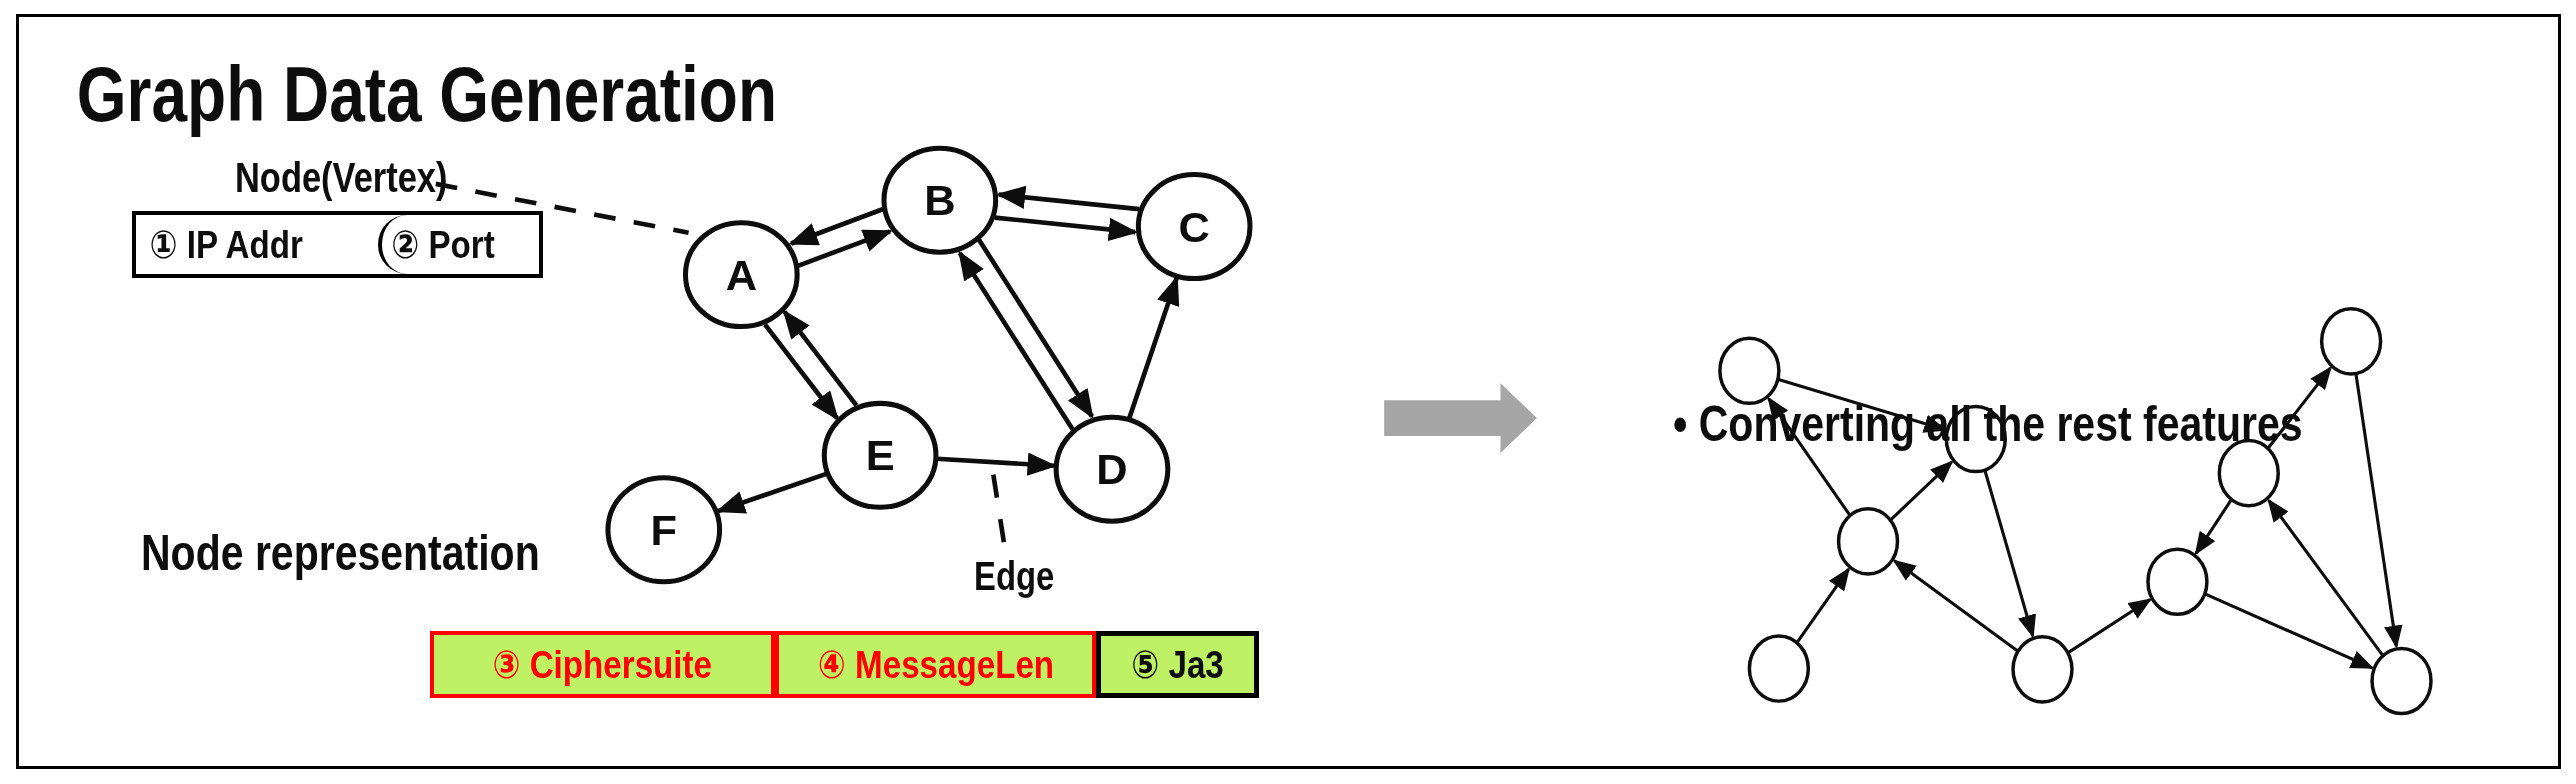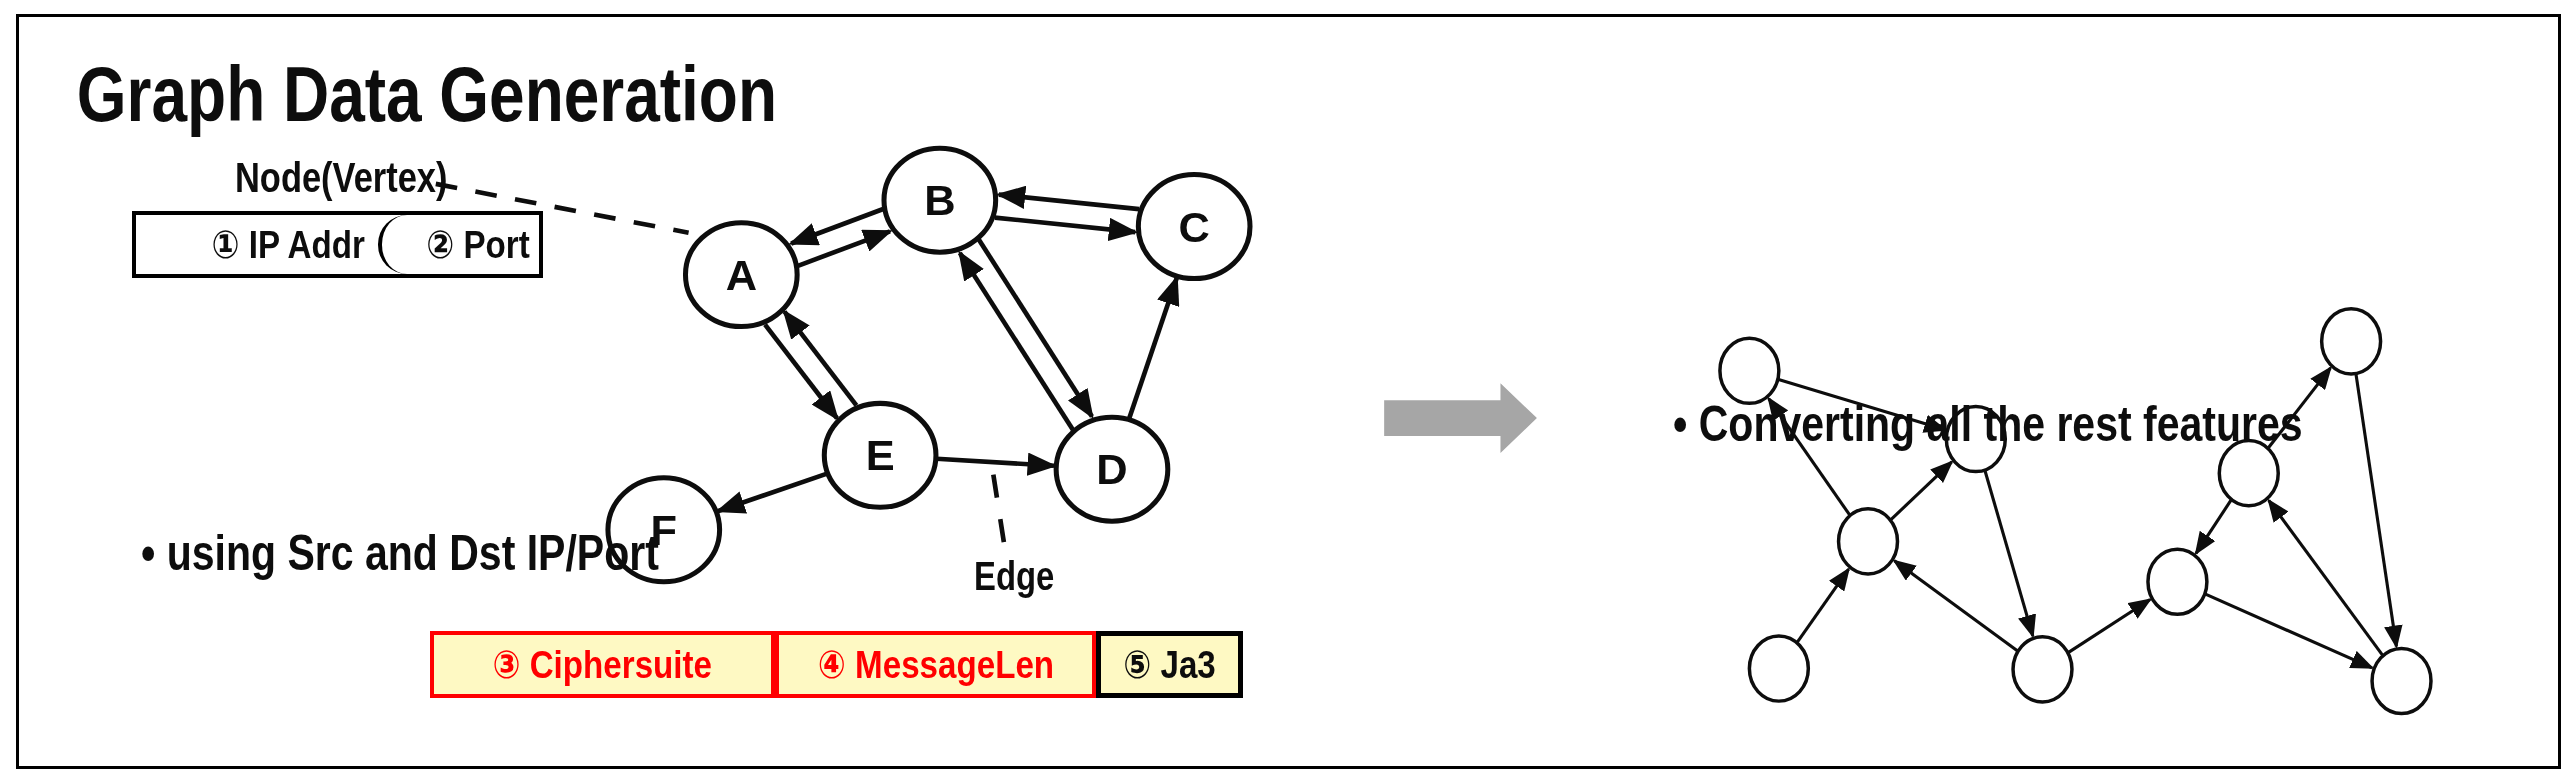--- a/index.html
+++ b/index.html
@@ -13,31 +13,31 @@
   .cond{transform:scaleX(0.82);transform-origin:left top;}
   #title{left:0;top:48px;width:2576px;font-size:78px;line-height:93px;}
   #title .inner{display:inline-block;transform:scaleX(0.82);transform-origin:center top;}
   #node-vertex-label{left:191px;top:154px;font-size:42px;line-height:48px;margin-left:44px;}
   #left-heading-block{left:141px;top:333px;font-size:50px;line-height:88px;}
   #edge-label{left:974px;top:554px;font-size:40px;line-height:45px;}
   #right-heading-block{left:1673px;top:194px;font-size:50px;line-height:92px;}
   
   #node-field-box{position:absolute;left:132px;top:211px;width:411px;height:67px;
     border:4.7px solid #000;box-sizing:border-box;display:flex;background:#fff;}
-  #node-field-box .cell{display:flex;align-items:center;justify-content:flex-end;
+  #node-field-box .cell{display:flex;align-items:center;justify-content:flex-start;
     font-weight:bold;font-size:39px;box-sizing:border-box;}
   #node-field-box .c1{width:242px;}
   #node-field-box .c2{flex:1;border-left:4.7px solid #000;border-radius:29px;}
   
   .efield{position:absolute;top:631px;height:67px;border:4.7px solid #000;
     box-sizing:border-box;display:flex;align-items:center;justify-content:center;
-    font-weight:bold;font-size:39px;background:#fef9c3;}
+    font-weight:bold;font-size:39px;background:#bef264;}
   #efield-0{left:430px;width:345px;}
   #efield-1{left:775px;width:321px;}
-  #efield-2{left:1096px;width:147px;border-width:5.4px;justify-content:center;}
+  #efield-2{left:1096px;width:163px;border-width:5.4px;justify-content:center;}
   .cell-inner{display:inline-block;transform:scaleX(0.85);transform-origin:center center;white-space:pre;}
   #gfx{position:absolute;left:0;top:0;width:2576px;height:785px;}
 </style>
 </head>
 <body>
 
 <div id="stage">
   <div id="frame"></div>
 
   <svg id="gfx" xmlns="http://www.w3.org/2000/svg" viewBox="0 0 3322 1012" width="2576" height="785">
@@ -109,20 +109,21 @@
   <div id="node-field-box">
     <div class="cell c1">
         <span class="cell-inner">① IP Addr</span>
       </div>
     <div class="cell c2">
         <span class="cell-inner">② Port</span>
       </div>
   </div>
 
   <div class="txt" id="left-heading-block">
+    <div><span class="cond" style="display:inline-block">Node representation</span></div>
     <div><span class="cond" style="display:inline-block">• using Src and Dst IP/Port</span></div>
   </div>
 
   <div class="txt" id="edge-label"><span class="cond" style="display:inline-block">Edge</span></div>
 
   <div class="efield" id="efield-0" style="border-color: rgb(255, 0, 0); color: rgb(255, 0, 0);">
       <span class="cell-inner">③ Ciphersuite</span>
     </div>
   <div class="efield" id="efield-1" style="border-color: rgb(255, 0, 0); color: rgb(255, 0, 0);">
       <span class="cell-inner">④ MessageLen</span>

